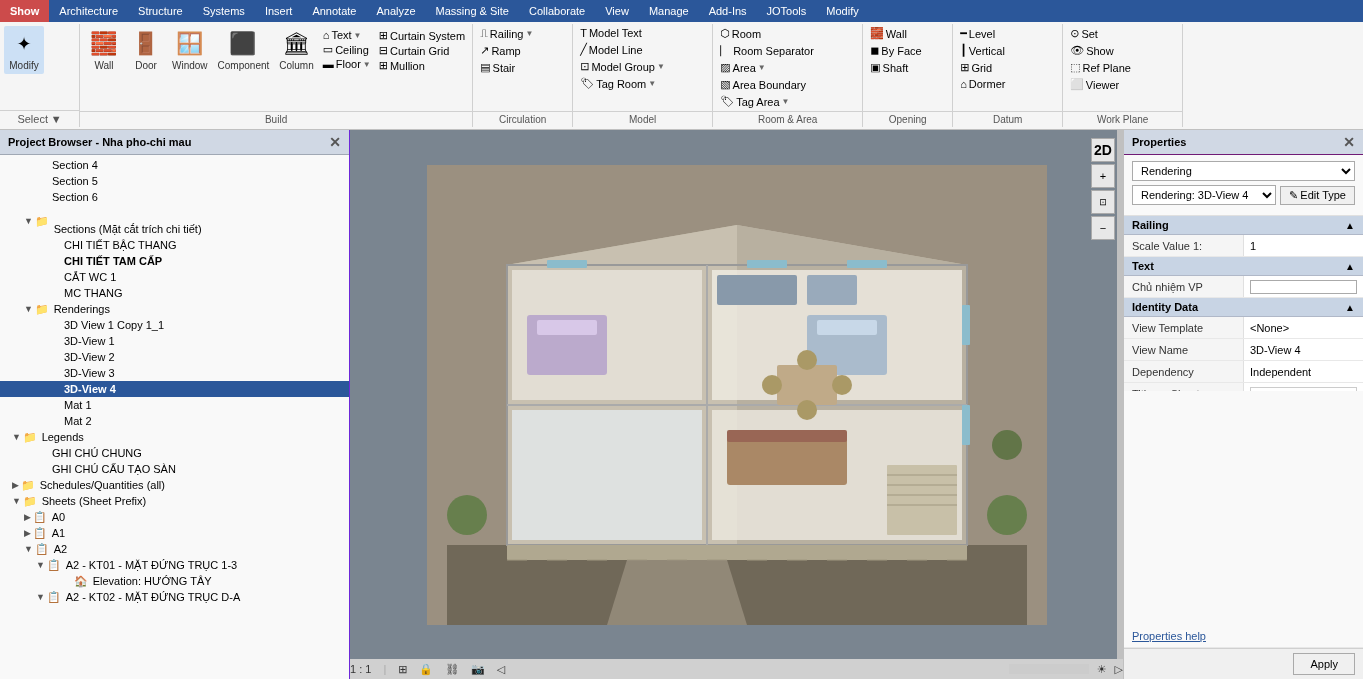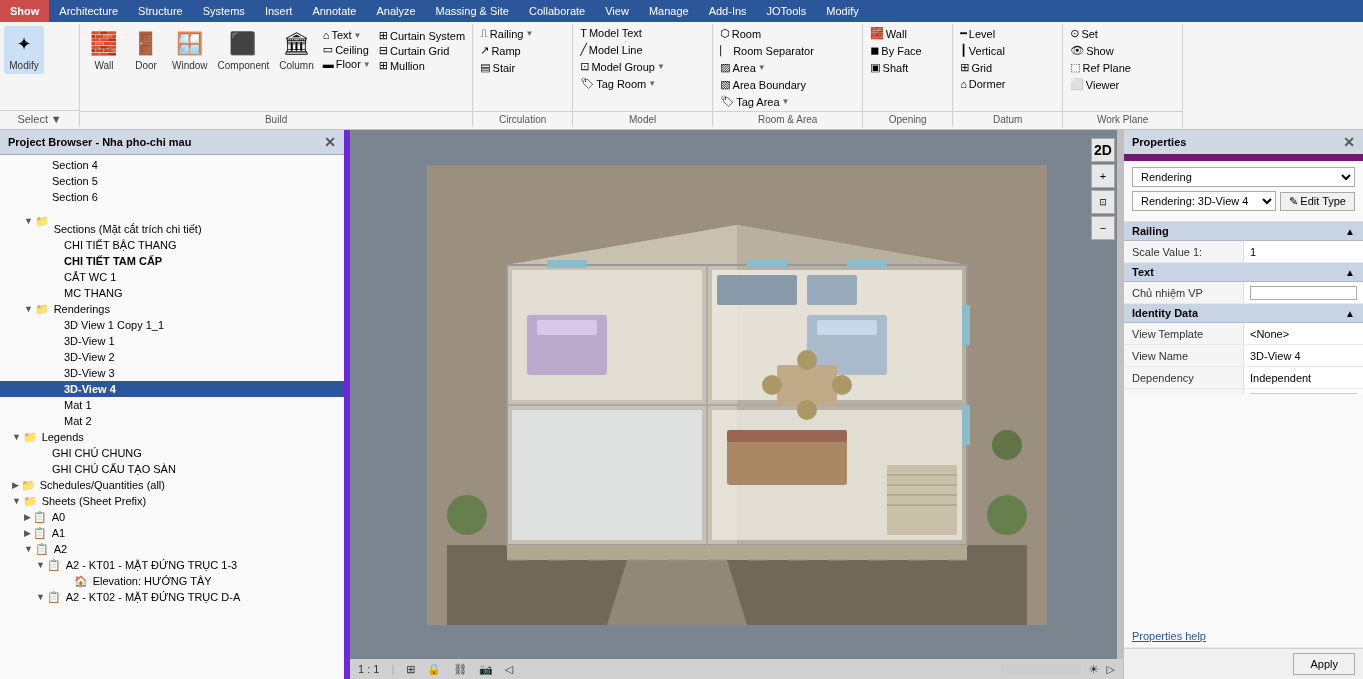--- a/index.html
+++ b/index.html
@@ -16,36 +16,36 @@
     .ribbon-content { display: flex; align-items: stretch; min-height: 88px; padding: 2px 0; }
     .ribbon-btn { display: flex; flex-direction: column; align-items: center; cursor: pointer; padding: 2px 4px; min-width: 40px; border-radius: 2px; }
     .ribbon-btn.active { background: #cce0f5; }
     .ribbon-btn .btn-icon { width: 32px; height: 32px; display: flex; align-items: center; justify-content: center; font-size: 18px; }
     .ribbon-btn .btn-label { font-size: 10px; color: #333; text-align: center; line-height: 1.2; }
 
     
     .main-area { display: flex; flex: 1; overflow: hidden; }
 
     
-    .project-browser { width: 350px; min-width: 350px; background: #f9f9f9; border-right: 6px solid #6d28d9; display: flex; flex-direction: column; }
+    .project-browser { width: 350px; min-width: 350px; background: #f9f9f9; border-right: 1px solid #6d28d9; display: flex; flex-direction: column; }
     .pb-header { background: #d0d8e4; padding: 4px 8px; display: flex; justify-content: space-between; align-items: center; font-weight: bold; border-bottom: 1px solid #a0a8b4; }
     .pb-close { cursor: pointer; font-size: 14px; color: #555; }
     .pb-content { flex: 1; overflow-y: auto; padding: 2px 0; }
 
     
     .viewport { flex: 1; background: #8b9099; display: flex; align-items: center; justify-content: center; position: relative; overflow: hidden; }
     .viewport-controls { position: absolute; right: 8px; top: 8px; display: flex; flex-direction: column; gap: 2px; }
     .vc-btn { width: 24px; height: 24px; background: #e8e8e8; border: 1px solid #aaa; display: flex; align-items: center; justify-content: center; cursor: pointer; font-size: 11px; }
-    .viewport-status { position: absolute; bottom: 0; left: 0; right: 0; height: 20px; background: #d0d0d0; display: flex; align-items: center; padding: 0 8px; font-size: 10px; color: #333; gap: 12px; }
+    .viewport-status { position: absolute; bottom: 0; left: 0; right: 0; height: 20px; background: #d0d0d0; display: flex; align-items: center; padding: 0 0; font-size: 10px; color: #333; gap: 12px; }
     .vs-separator { color: #aaa; }
     .vs-right { margin-left: auto; display: flex; gap: 8px; align-items: center; }
 
     
     .properties-panel { width: 240px; min-width: 240px; background: #f9f9f9; border-left: 1px solid #c0c0c0; display: flex; flex-direction: column; }
-    .pp-header { background: #d0d8e4; padding: 4px 8px; display: flex; justify-content: space-between; align-items: center; font-weight: bold; border-bottom: 7px solid #701a75; }
+    .pp-header { background: #d0d8e4; padding: 4px 8px; display: flex; justify-content: space-between; align-items: center; font-weight: bold; border-bottom: 1px solid #701a75; }
     .pp-close { cursor: pointer; font-size: 14px; color: #555; }
     .pp-content { flex: 1; overflow-y: auto; }
     .pp-type-selector { padding: 6px 8px; border-bottom: 1px solid #e0e0e0; }
     .pp-type-row { display: flex; align-items: center; gap: 4px; margin-bottom: 4px; }
     .pp-type-select { flex: 1; border: 1px solid #aaa; padding: 2px 4px; background: white; font-size: 11px; }
     .pp-edit-type { padding: 2px 8px; background: #f0f0f0; border: 1px solid #aaa; cursor: pointer; font-size: 10px; display: flex; align-items: center; gap: 2px; }
     .pp-section-header { background: #c8d4e4; padding: 3px 8px; font-weight: bold; display: flex; justify-content: space-between; align-items: center; border-bottom: 1px solid #b0b8c8; }
     .pp-section-arrow { font-size: 10px; cursor: pointer; }
     .pp-row { display: flex; border-bottom: 1px solid #e8e8e8; min-height: 22px; }
     .pp-label { width: 120px; min-width: 120px; padding: 3px 8px; color: #333; background: #f5f5f5; border-right: 1px solid #e0e0e0; display: flex; align-items: center; }

